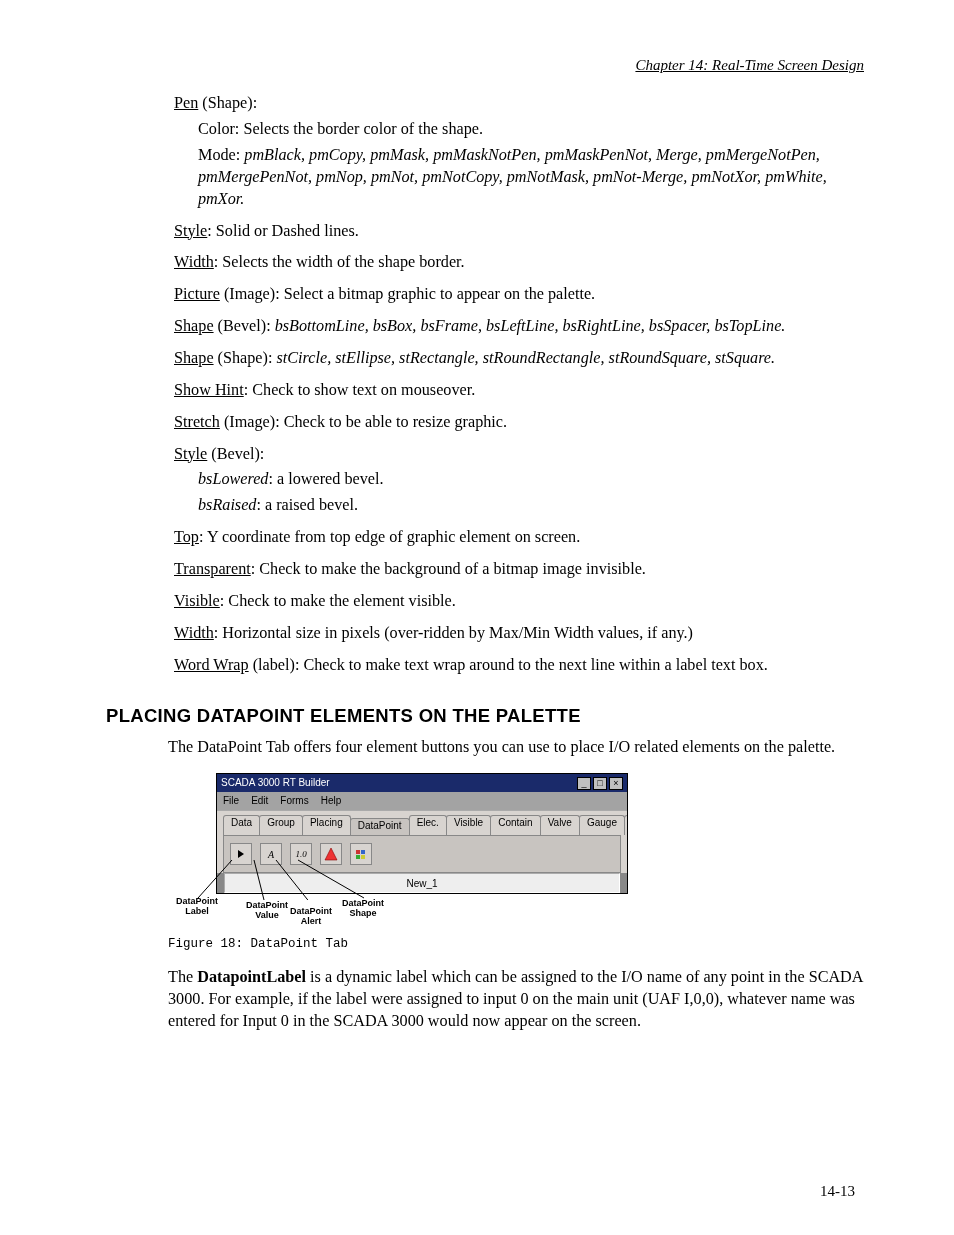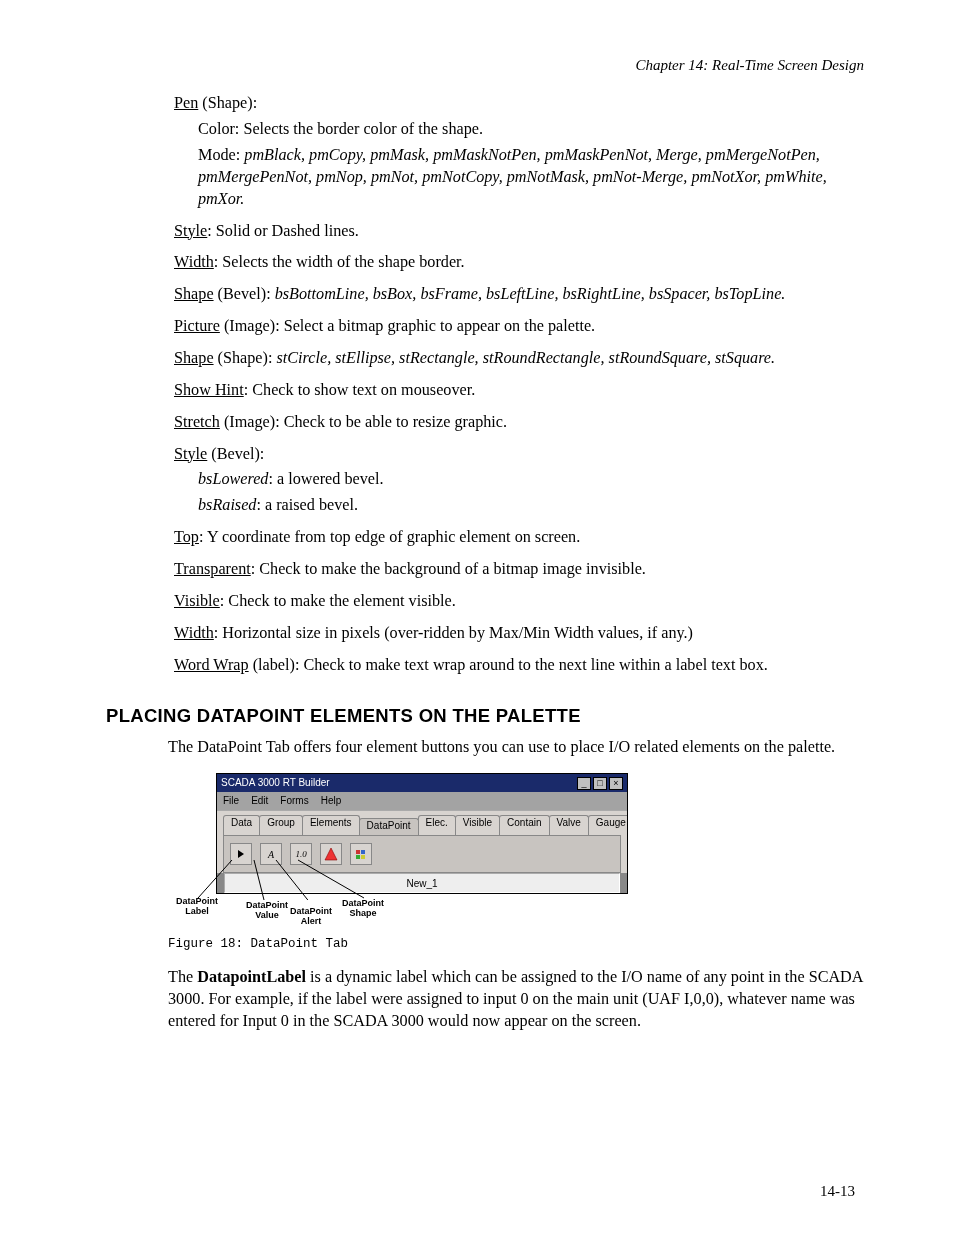--- a/index.html
+++ b/index.html
@@ -15,20 +15,21 @@
     min-height: 1235px;
     box-sizing: border-box;
     padding: 55px 90px 40px 106px;
     position: relative;
   }
   .chapter-line {
     text-align: right;
     font-style: italic;
     font-size: 15px;
     margin-bottom: 18px;
+    text-decoration: underline;
   }
   .def-block {
     margin-left: 68px;
     margin-bottom: 10px;
   }
   .def-term { text-decoration: underline; }
   .indent-sub {
     margin-left: 24px;
     margin-top: 4px;
   }
@@ -235,26 +236,26 @@
   </div>
 
   <div class="def-block">
     <span class="def-term">Style</span><span>: Solid or Dashed lines.</span>
   </div>
 
   <div class="def-block">
     <span class="def-term">Width</span><span>: Selects the width of the shape border.</span>
   </div>
 
+  <div class="def-block">
+    <span class="def-term">Picture</span><span> (Image): Select a bitmap graphic to appear on the palette.</span>
+  </div>
+
   <div class="def-block hang">
     <span class="def-term">Shape</span><span> (Bevel): </span><span class="ital">bsBottomLine, bsBox, bsFrame, bsLeftLine, bsRightLine, bsSpacer, bsTopLine.</span>
-  </div>
-
-  <div class="def-block">
-    <span class="def-term">Picture</span><span> (Image): Select a bitmap graphic to appear on the palette.</span>
   </div>
 
   <div class="def-block hang">
     <span class="def-term">Shape</span><span> (Shape): </span><span class="ital">stCircle, stEllipse, stRectangle, stRoundRectangle, stRoundSquare, stSquare.</span>
   </div>
 
   <div class="def-block">
     <span class="def-term">Show Hint</span><span>: Check to show text on mouseover.</span>
   </div>
 
@@ -306,21 +307,21 @@
         <div class="fig-menubar">
           <span>File</span>
           <span>Edit</span>
           <span>Forms</span>
           <span>Help</span>
         </div>
         <div class="fig-tabsrow">
           <div class="tabs">
             <div class="tab">Data</div>
             <div class="tab">Group</div>
-            <div class="tab">Elements</div>
+            <div class="tab">Placing</div>
             <div class="tab active">DataPoint</div>
             <div class="tab">Elec.</div>
             <div class="tab">Visible</div>
             <div class="tab">Contain</div>
             <div class="tab">Valve</div>
             <div class="tab">Gauge</div>
             <div class="tab">Aud/Vid</div>
 
           </div>
           <div class="tab-panel">

